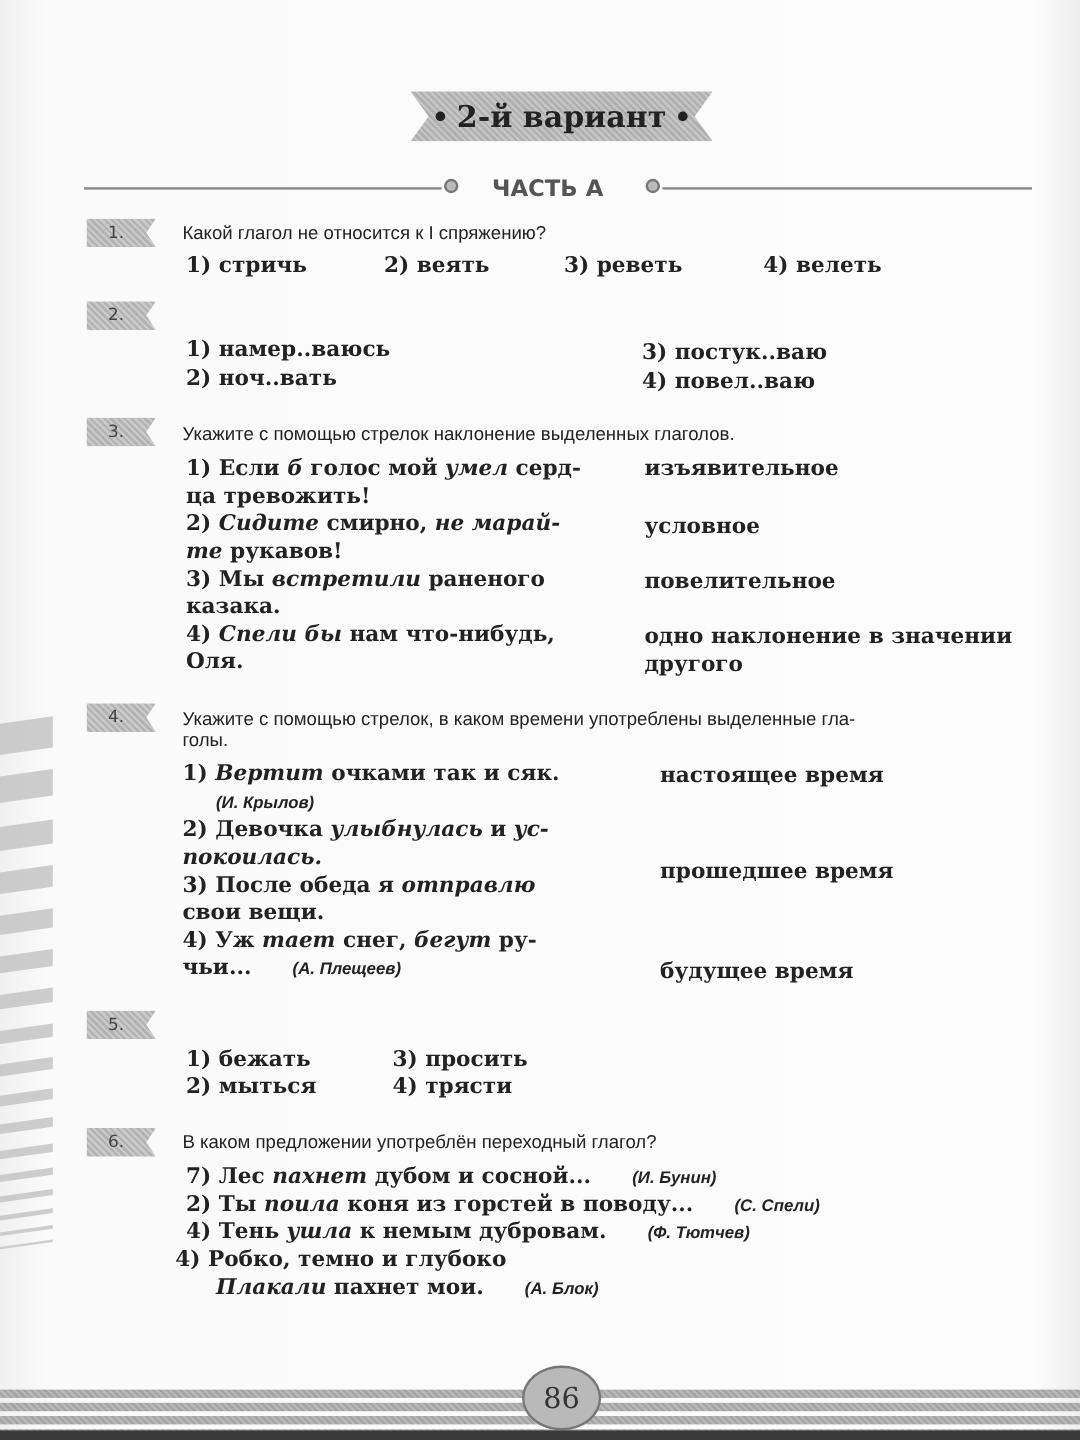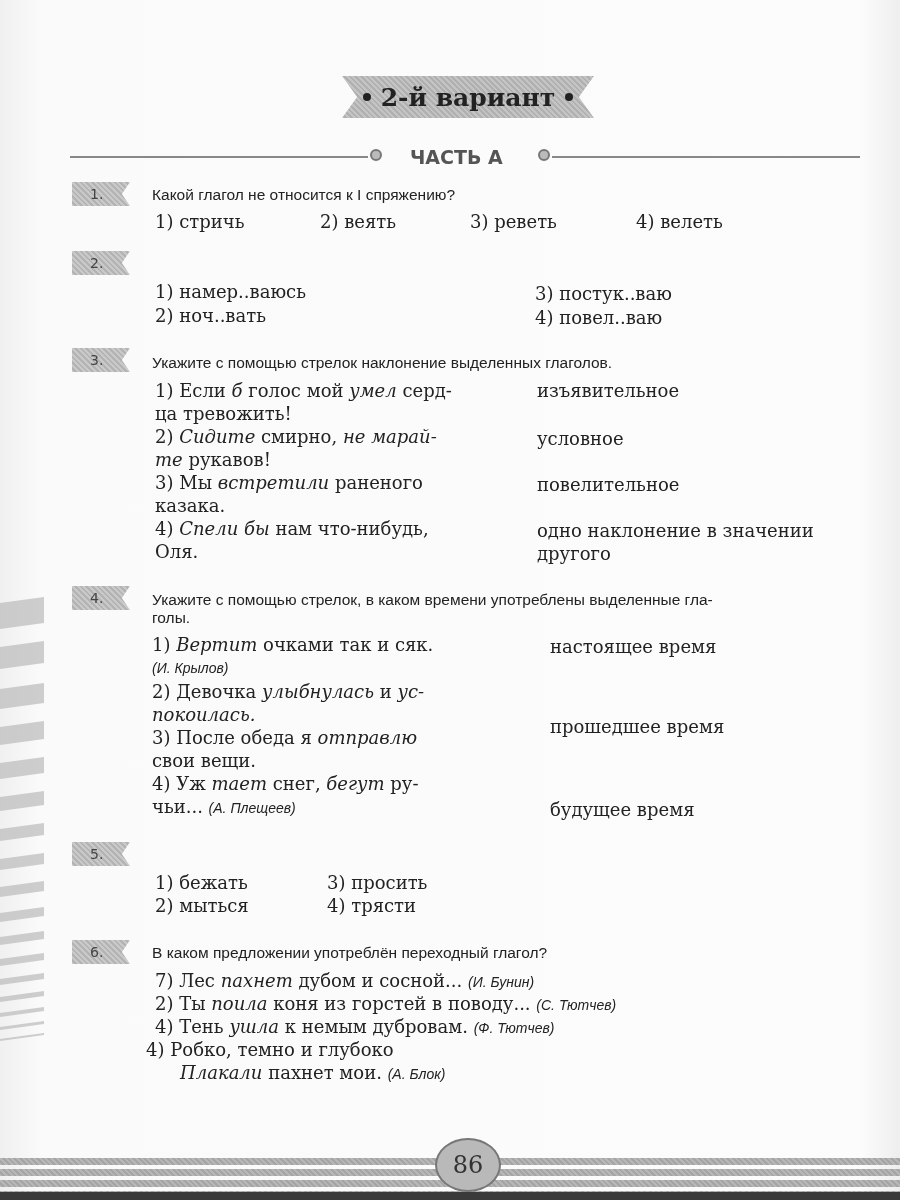--- a/index.html
+++ b/index.html
@@ -20,23 +20,23 @@
   .part{position:absolute;left:70px;top:146px;width:790px;height:22px;}
   .part .line{position:absolute;top:10px;height:2px;background:#888;}
   .part .ring{position:absolute;top:3px;width:12px;height:12px;border-radius:50%;border:2px solid #777;background:#bbb;box-sizing:border-box;}
   .part .title{position:absolute;left:410px;top:0;font-family:"DejaVu Sans",sans-serif;font-weight:bold;font-size:19px;color:#555;}
   
   .tag{position:absolute;left:72px;width:58px;height:24px;
        background:repeating-linear-gradient(45deg,#c9c9c9 0 2px,#b3b3b3 2px 4px);
        clip-path:polygon(0 0,100% 0,86% 50%,100% 100%,0 100%);
        font-family:"DejaVu Sans",sans-serif;font-size:14px;color:#444;line-height:24px;padding-left:18px;box-sizing:border-box;}
   .q{position:absolute;left:152px;font-family:"Liberation Sans",sans-serif;font-size:15.5px;color:#222;}
-  .a{position:absolute;font-family:"DejaVu Serif",serif;font-size:18px;color:#222;white-space:nowrap;}
+  .a{position:absolute;font-family:"DejaVu Serif",serif;font-size:18px;color:#222;white-space:nowrap;font-weight:bold;}
   .a i{font-style:italic;}
-  .src{font-family:"Liberation Sans",sans-serif;font-style:italic;font-size:14px;}
+  .src{font-family:"Liberation Sans",sans-serif;font-style:italic;font-size:14px;margin-left:28px;}
   
   .fstripes{position:absolute;left:0;right:0;top:1158px;height:42px;}
   .fstripes div{position:absolute;left:0;right:0;background:repeating-linear-gradient(45deg,#b7b7b7 0 2px,#a5a5a5 2px 4px);}
   .pagenum{position:absolute;left:435px;top:1138px;width:66px;height:54px;border-radius:50%;background:#b9b9b9;border:2px solid #777;
      box-sizing:border-box;display:flex;align-items:center;justify-content:center;font-family:"DejaVu Serif",serif;font-size:24px;color:#333;}
   .darkbar{position:absolute;left:0;right:0;top:1192px;height:8px;background:#3a3a3a;}
 </style>
 </head>
 <body>
 
@@ -129,21 +129,21 @@
 
   <div class="tag" style="top:842px">5.</div>
   <div class="a" style="left:155px;top:872px">1) бежать</div>
   <div class="a" style="left:155px;top:895px">2) мыться</div>
   <div class="a" style="left:327px;top:872px">3) просить</div>
   <div class="a" style="left:327px;top:895px">4) трясти</div>
 
   <div class="tag" style="top:940px">6.</div>
   <div class="q" style="top:944px">В каком предложении употреблён переходный глагол?</div>
   <div class="a" style="left:155px;top:970px"><span>7) Лес </span><i>пахнет</i><span> дубом и сосной...</span> <span class="src">(И. Бунин)</span></div>
-  <div class="a" style="left:155px;top:993px"><span>2) Ты </span><i>поила</i><span> коня из горстей в поводу...</span> <span class="src">(С. Тютчев)</span></div>
+  <div class="a" style="left:155px;top:993px"><span>2) Ты </span><i>поила</i><span> коня из горстей в поводу...</span> <span class="src">(С. Спели)</span></div>
   <div class="a" style="left:155px;top:1016px"><span>4) Тень </span><i>ушла</i><span> к немым дубровам.</span> <span class="src">(Ф. Тютчев)</span></div>
   <div class="a" style="left:146px;top:1039px">4) Робко, темно и глубоко</div>
   <div class="a" style="left:180px;top:1062px"><i>Плакали</i><span> пахнет мои.</span> <span class="src">(А. Блок)</span></div>
 
   <div class="fstripes">
     <div style="top:0;height:7px"></div>
     <div style="top:11px;height:7px"></div>
     <div style="top:22px;height:7px"></div>
     <div style="top:33px;height:5px"></div>
   </div>

